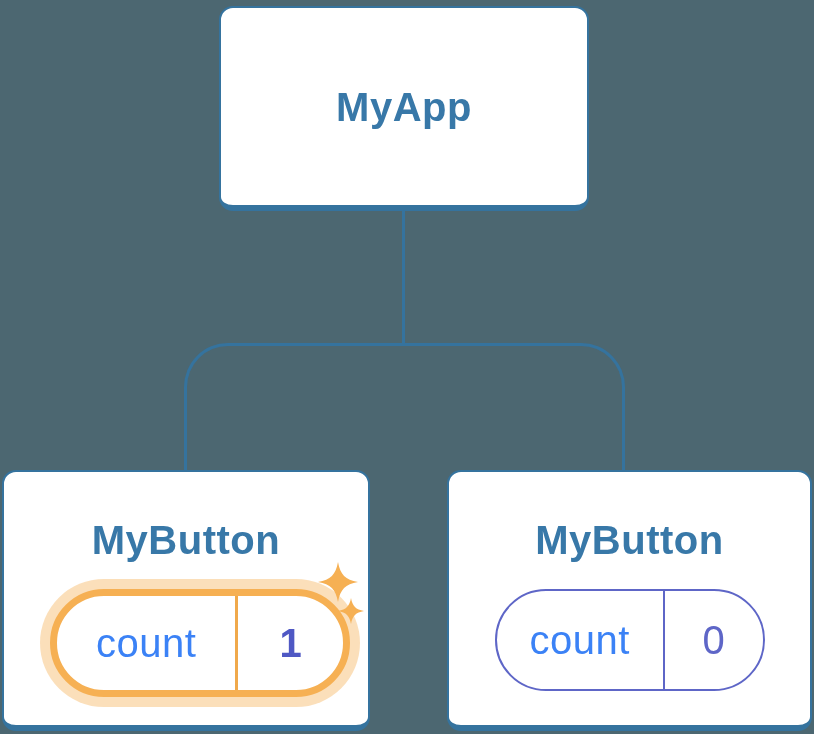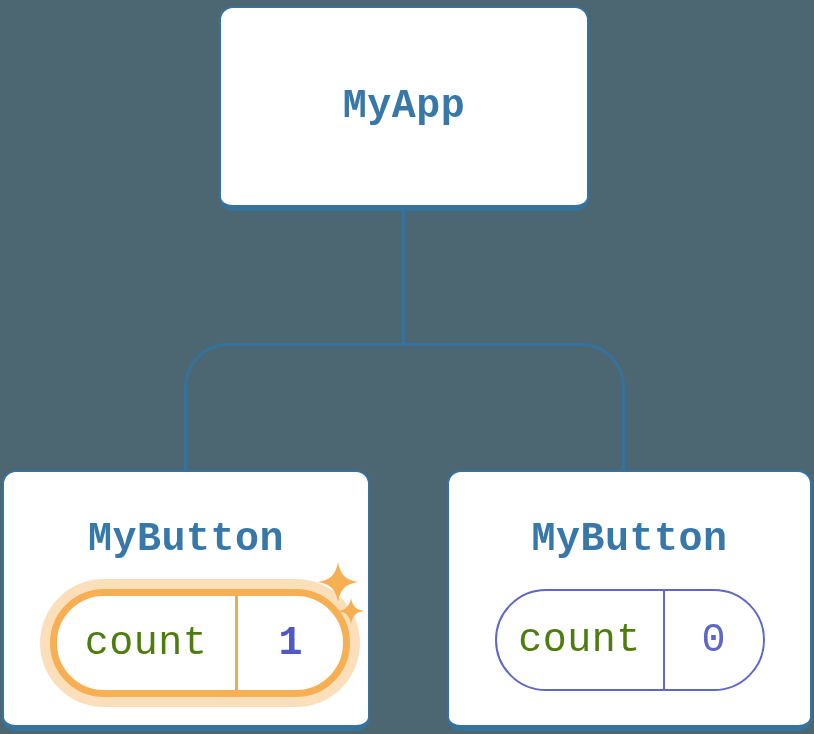--- a/index.html
+++ b/index.html
@@ -2,21 +2,21 @@
 <html><head>
 <meta charset="utf-8">
 <style>
   html, body { margin: 0; padding: 0; }
   .stage {
     position: relative;
     width: 814px;
     height: 734px;
     background: #4C6771;
     overflow: hidden;
-    font-family: Liberation Mono, monospace;
+    font-family: Liberation Sans, sans-serif;
   }
   
   .node {
     position: absolute;
     background: #ffffff;
     border: 2px solid #35739E;
     border-bottom-width: 6px;
     border-radius: 14px;
     box-sizing: border-box;
     display: flex;
@@ -81,21 +81,21 @@
     width: 270px; height: 102px;
     border: 2px solid #5E66C7;
     border-radius: 51px;
   }
   .pill-key {
     flex: 1.7;
     display: flex;
     align-items: center;
     justify-content: center;
     font-size: 40px;
-    color: #4d7c0f;
+    color: #3b82f6;
     letter-spacing: 0.5px;
   }
   .pill-divider-orange { width: 3px; background: #F0A94B; }
   .pill-divider-purple { width: 2px; background: #5E66C7; }
   .pill-value {
     flex: 1;
     display: flex;
     align-items: center;
     justify-content: center;
     font-size: 40px;

